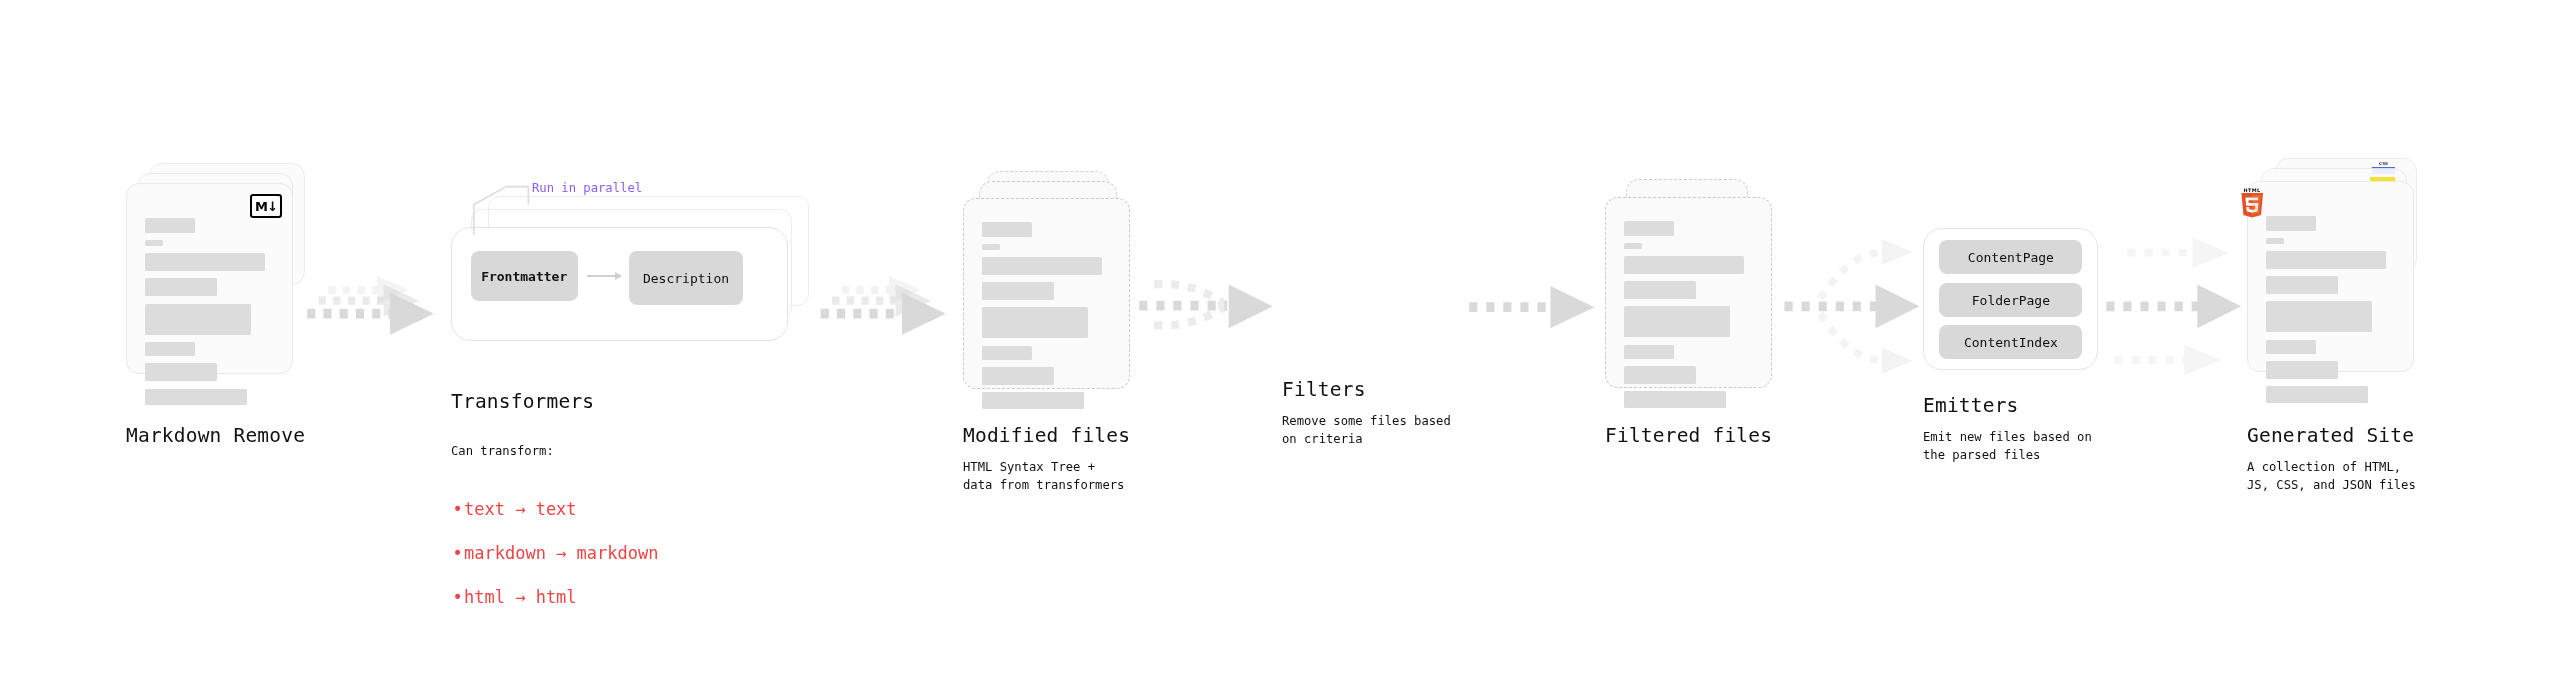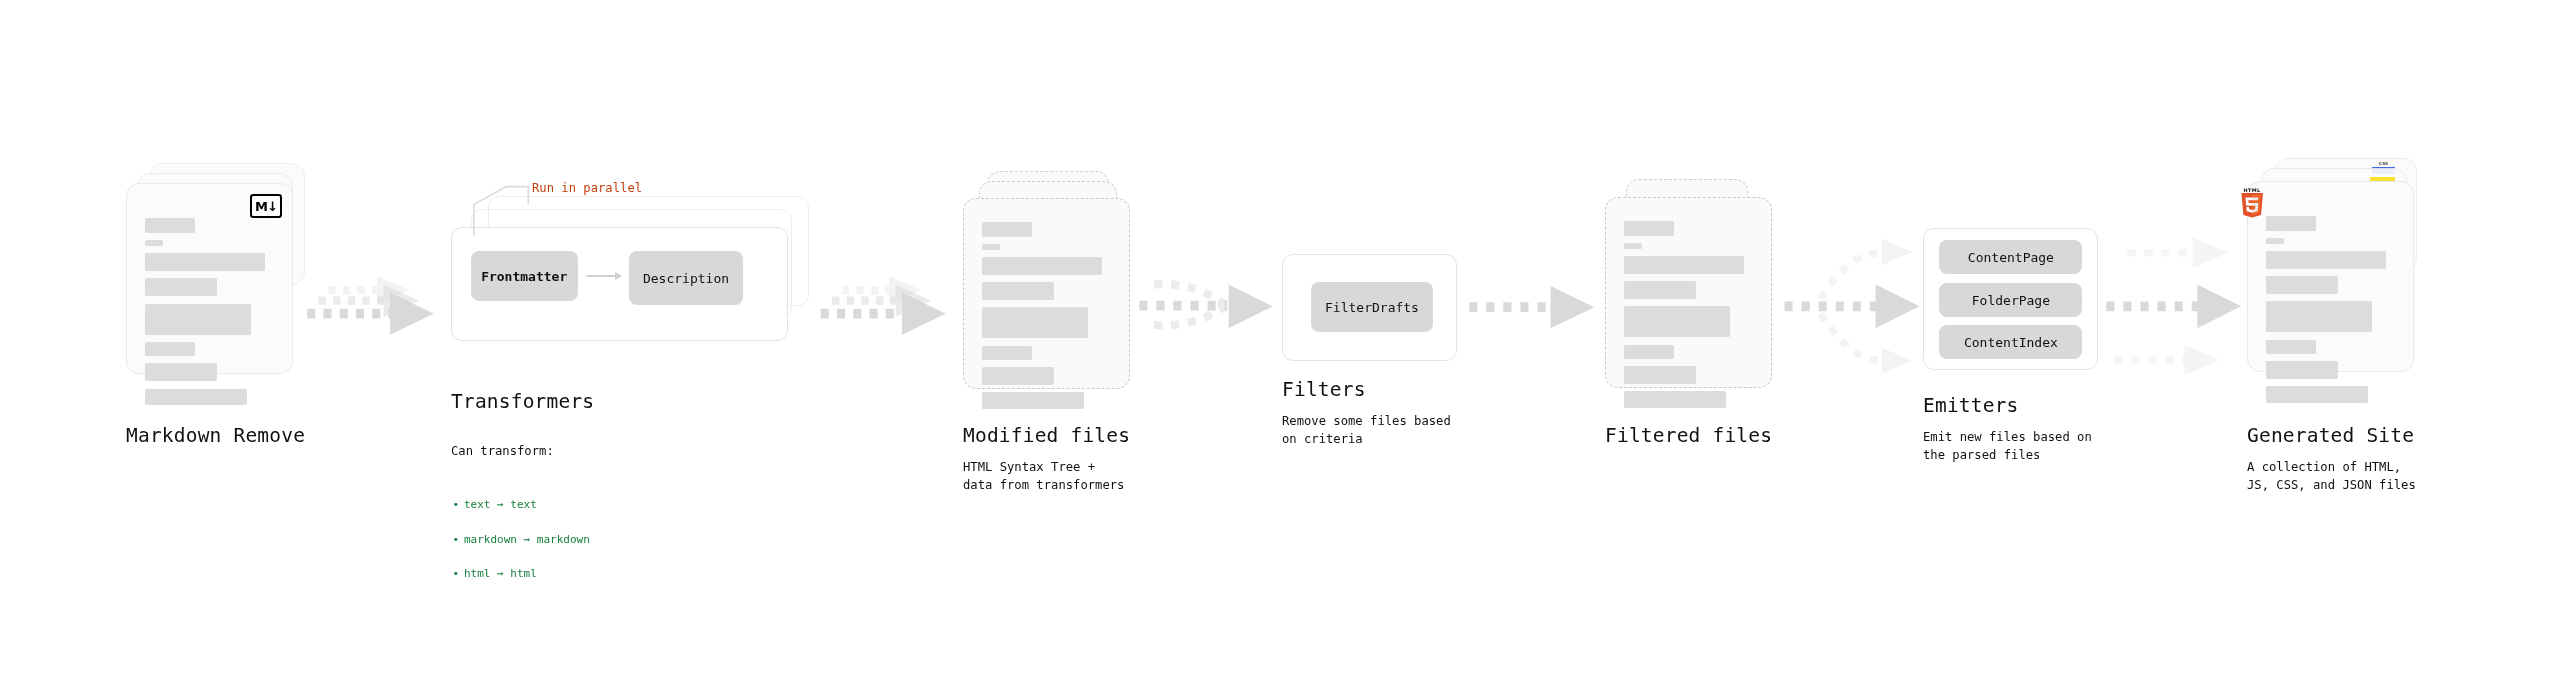--- a/index.html
+++ b/index.html
@@ -59,31 +59,31 @@
     font-size:19.5px;font-weight:400;color:#111;white-space:nowrap;
     letter-spacing:0.2px;
   }
   .cap-sub{
     margin-top:12.2px;font-size:12.2px;line-height:1.45;color:#111;
     white-space:pre-line;
   }
   .cap-sub .lead{display:block;}
   .bullets{margin:0;padding:0;list-style:none;}
   .bullets li{
-    font-size:11px;line-height:1.55;color:#15803d;white-space:nowrap;
+    font-size:17px;line-height:1.55;color:#ef4444;white-space:nowrap;
     padding-left:13px;position:relative;
   }
   .bullets li:before{
     content:"\2022";position:absolute;left:1.6px;top:0;
   }
 
   
   .pbox{
     position:absolute;background:#ffffff;
-    border:1.6px solid #e4e4e4;border-radius:11px;box-sizing:border-box;
+    border:1.6px solid #e4e4e4;border-radius:19px;box-sizing:border-box;
   }
   .chip{
     position:absolute;background:#d8d8d8;border-radius:8.1px;
     display:flex;align-items:center;justify-content:center;
     font-size:13px;color:#111;white-space:nowrap;box-sizing:border-box;
   }
 
   
   .tf-layer{
     position:absolute;border:1.6px solid #ededed;border-radius:11.4px;
@@ -95,21 +95,21 @@
   .tf-arrow{position:absolute;height:1.6px;background:#e0e0e0;}
   .tf-arrow:after{
     content:"";position:absolute;right:-0.8px;top:-3.3px;
     border-left:7.3px solid #e0e0e0;
     border-top:4.1px solid transparent;border-bottom:4.1px solid transparent;
   }
   .tf-arrow.dark{background:#cfcfcf;}
   .tf-arrow.dark:after{border-left-color:#cfcfcf;}
 
   .parallel-label{
-    position:absolute;font-size:12.2px;color:#c2410c;white-space:nowrap;
+    position:absolute;font-size:12.2px;color:#8b5cf6;white-space:nowrap;
   }
 
   
   .arrows{position:absolute;left:0;top:0;pointer-events:none;}
 </style>
 </head>
 <body>
 
 <div class="stage">
 
@@ -185,23 +185,20 @@
         <div class="doc-line" style="width:102px;height:16.3px;"></div>
       </div>
     </div>
   </div>
   <div class="caption" style="left:963px;top:424px;">
     <div class="cap-title">Modified files</div>
     <div class="cap-sub">HTML Syntax Tree +
 data from transformers</div>
   </div>
 
-  <div class="pbox" style="left:1282px;top:254px;width:175px;height:107px;">
-    <div class="chip" style="left:28px;top:27px;width:122px;height:50px;">FilterDrafts</div>
-  </div>
   <div class="caption" style="left:1282px;top:378px;">
     <div class="cap-title">Filters</div>
     <div class="cap-sub">Remove some files based
 on criteria</div>
   </div>
 
   <div class="doc-stack" style="left:1605px;top:179px;width:179px;height:236px;">
     <div class="doc-card dashed back1" style="left:21px;top:0px;width:122px;height:89px;"></div>
     <div class="doc-card dashed" style="left:0px;top:18px;width:167px;height:191px;">
       <div class="doc-lines" style="top:23px;">

